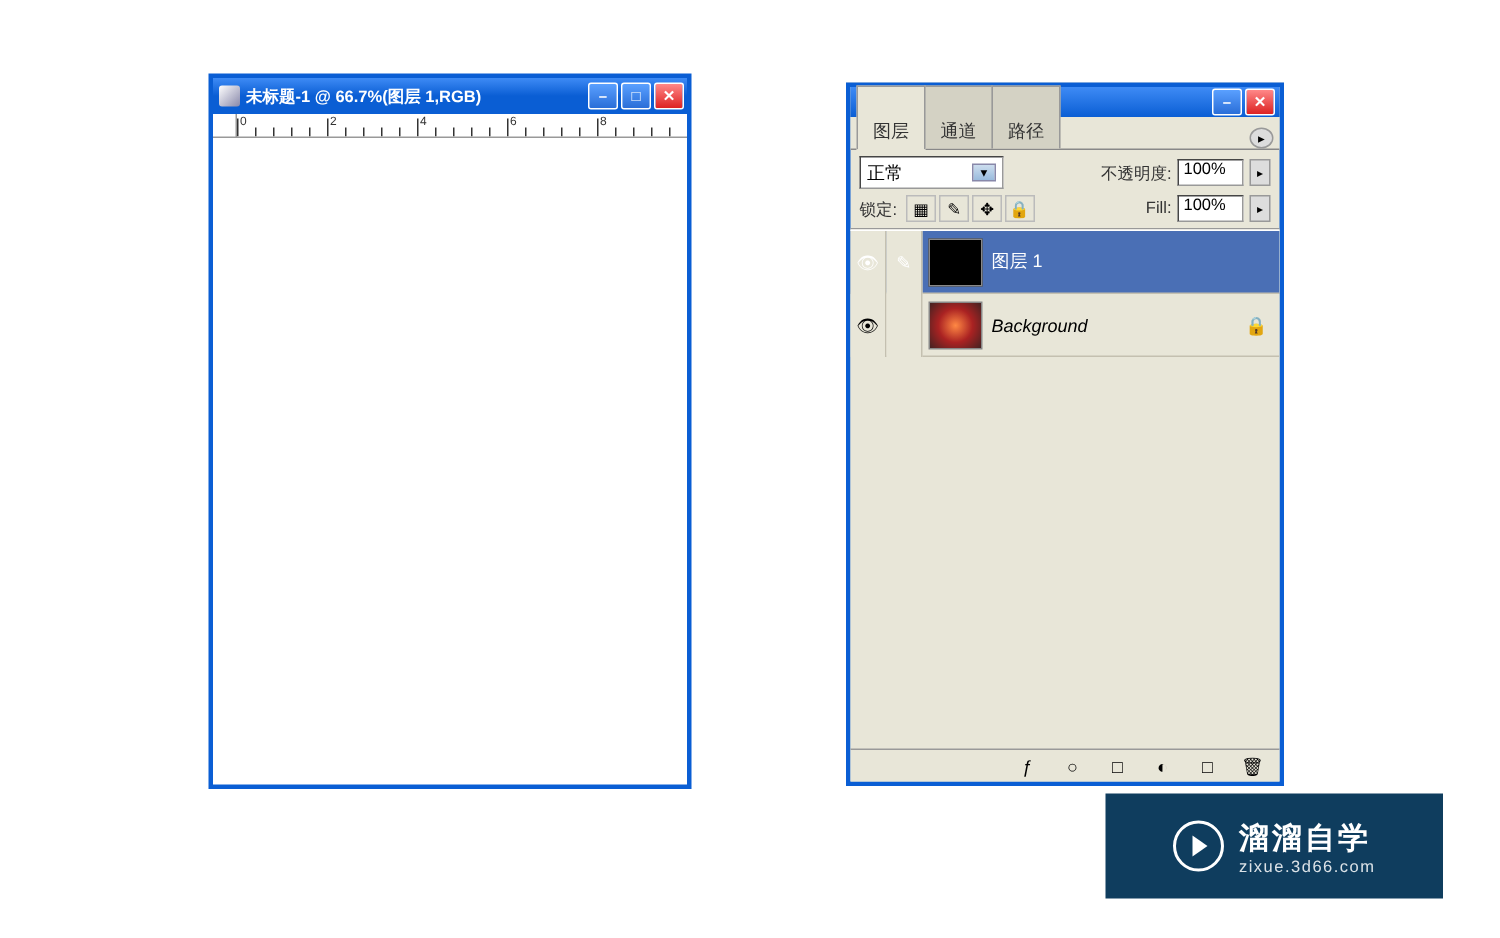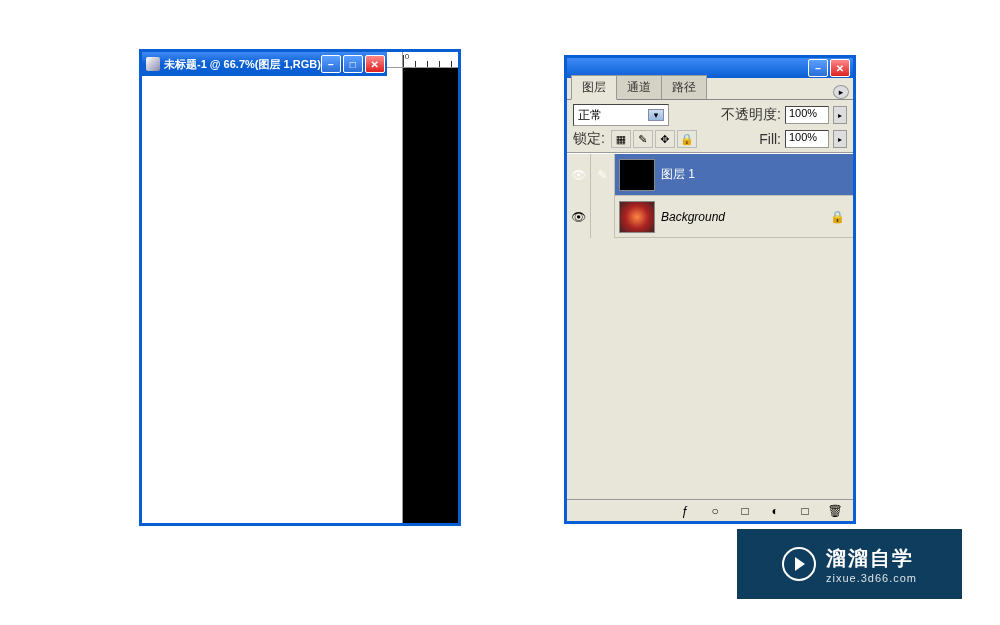--- a/index.html
+++ b/index.html
@@ -15,21 +15,21 @@
     
     .doc-window {
       position: absolute;
       left: 139px;
       top: 49px;
       width: 322px;
       height: 477px;
       border: 3px solid #0a5ed4;
       background: #fff;
       display: flex;
-      flex-direction: row;
+      flex-direction: column;
     }
     .titlebar {
       height: 24px;
       background: linear-gradient(to bottom, #3e8bf5 0%, #0a5ed4 50%, #0a5ed4 100%);
       display: flex;
       align-items: center;
       padding: 0 2px 0 4px;
       color: #fff;
     }
     .titlebar .app-icon {
@@ -119,21 +119,21 @@
     .tabs-row {
       height: 22px;
       display: flex;
       align-items: flex-end;
       padding: 0 4px;
       background: #e8e6d8;
       border-bottom: 1px solid #888;
       position: relative;
     }
     .tab {
-      padding: 3px 10px 3px 10px;
+      padding: 21px 10px 3px 10px;
       font-size: 12px;
       color: #333;
       border: 1px solid #999;
       border-bottom: none;
       background: #d4d2c4;
       margin-right: -1px;
       position: relative;
       text-align: right;
     }
     .tab.active {
@@ -171,21 +171,21 @@
       font-size: 12px;
       justify-content: space-between;
     }
     .blend-select .chev {
       width: 16px;
       background: linear-gradient(#cde,#9bd);
       border: 1px solid #88a;
       text-align: center;
       font-size: 9px;
     }
-    .ctrl-label { font-size: 14px; color: #333; }
+    .ctrl-label { font-size: 11px; color: #333; }
     .pct-input {
       width: 44px;
       height: 18px;
       border: 1px inset #999;
       background: #fff;
       display: inline-flex;
       align-items: flex-start;
       padding: 0 3px;
       font-size: 11px;
     }

